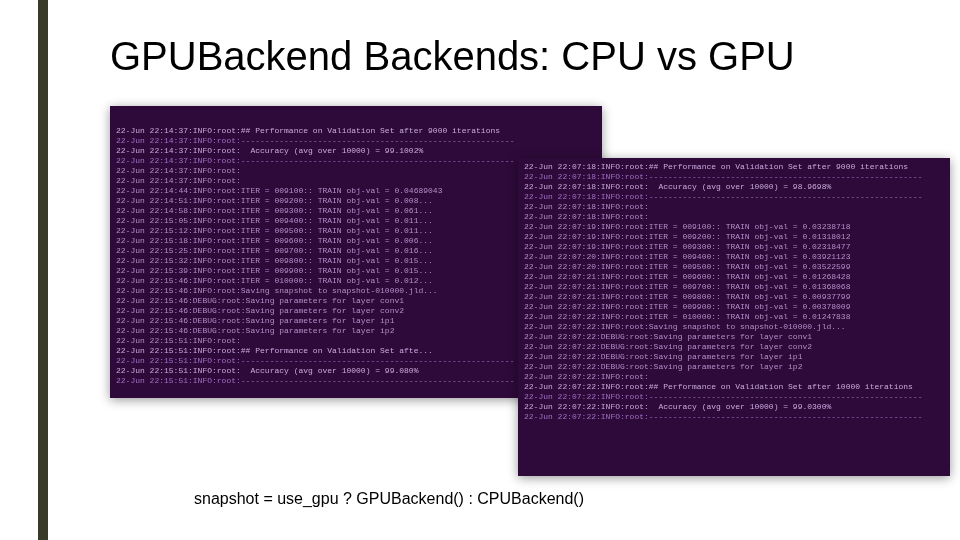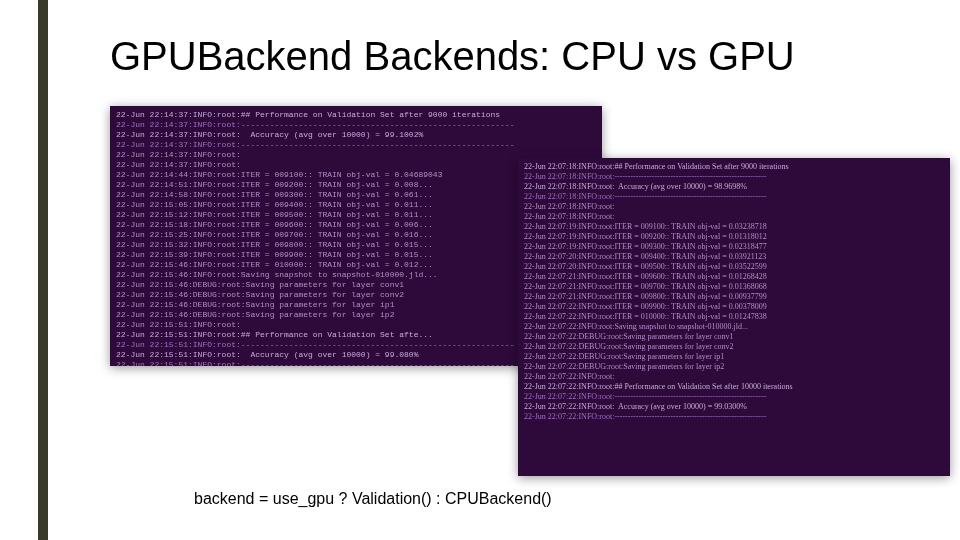--- a/index.html
+++ b/index.html
@@ -43,29 +43,28 @@
     line-height: 10px;
     white-space: pre;
     overflow: hidden;
     box-shadow: 0 2px 10px rgba(0,0,0,0.4);
   }
   #term-left {
     left: 110px;
     top: 106px;
     width: 480px;
     height: 252px;
-    padding: 4px 6px;
+    padding: 20px 6px;
   }
   #term-right {
     left: 518px;
     top: 158px;
     width: 420px;
     height: 310px;
     padding: 4px 6px;
-    font-family: Liberation Serif, serif;
   }
   .terminal .dash-row {
     color: #a070c0;
   }
   .terminal .val-row {
     color: #c8a8dc;
   }
   .code-line {
     position: absolute;
     left: 194px;
@@ -79,14 +78,14 @@
 <body>
 
 <div class="slide">
   <div class="accent-bar"></div>
 
   <div class="title">GPUBackend Backends: CPU vs GPU</div>
 
   <div id="term-left" class="terminal"><div class="val-row">22-Jun 22:14:37:INFO:root:## Performance on Validation Set after 9000 iterations</div><div class="dash-row">22-Jun 22:14:37:INFO:root:---------------------------------------------------------</div><div class="val-row">22-Jun 22:14:37:INFO:root:  Accuracy (avg over 10000) = 99.1002%</div><div class="dash-row">22-Jun 22:14:37:INFO:root:---------------------------------------------------------</div><div>22-Jun 22:14:37:INFO:root:</div><div>22-Jun 22:14:37:INFO:root:</div><div>22-Jun 22:14:44:INFO:root:ITER = 009100:: TRAIN obj-val = 0.04689043</div><div>22-Jun 22:14:51:INFO:root:ITER = 009200:: TRAIN obj-val = 0.008...</div><div>22-Jun 22:14:58:INFO:root:ITER = 009300:: TRAIN obj-val = 0.061...</div><div>22-Jun 22:15:05:INFO:root:ITER = 009400:: TRAIN obj-val = 0.011...</div><div>22-Jun 22:15:12:INFO:root:ITER = 009500:: TRAIN obj-val = 0.011...</div><div>22-Jun 22:15:18:INFO:root:ITER = 009600:: TRAIN obj-val = 0.006...</div><div>22-Jun 22:15:25:INFO:root:ITER = 009700:: TRAIN obj-val = 0.016...</div><div>22-Jun 22:15:32:INFO:root:ITER = 009800:: TRAIN obj-val = 0.015...</div><div>22-Jun 22:15:39:INFO:root:ITER = 009900:: TRAIN obj-val = 0.015...</div><div>22-Jun 22:15:46:INFO:root:ITER = 010000:: TRAIN obj-val = 0.012...</div><div>22-Jun 22:15:46:INFO:root:Saving snapshot to snapshot-010000.jld...</div><div>22-Jun 22:15:46:DEBUG:root:Saving parameters for layer conv1</div><div>22-Jun 22:15:46:DEBUG:root:Saving parameters for layer conv2</div><div>22-Jun 22:15:46:DEBUG:root:Saving parameters for layer ip1</div><div>22-Jun 22:15:46:DEBUG:root:Saving parameters for layer ip2</div><div>22-Jun 22:15:51:INFO:root:</div><div class="val-row">22-Jun 22:15:51:INFO:root:## Performance on Validation Set afte...</div><div class="dash-row">22-Jun 22:15:51:INFO:root:---------------------------------------------------------</div><div class="val-row">22-Jun 22:15:51:INFO:root:  Accuracy (avg over 10000) = 99.080%</div><div class="dash-row">22-Jun 22:15:51:INFO:root:---------------------------------------------------------</div></div>
   <div id="term-right" class="terminal"><div class="val-row">22-Jun 22:07:18:INFO:root:## Performance on Validation Set after 9000 iterations</div><div class="dash-row">22-Jun 22:07:18:INFO:root:---------------------------------------------------------</div><div class="val-row">22-Jun 22:07:18:INFO:root:  Accuracy (avg over 10000) = 98.9698%</div><div class="dash-row">22-Jun 22:07:18:INFO:root:---------------------------------------------------------</div><div>22-Jun 22:07:18:INFO:root:</div><div>22-Jun 22:07:18:INFO:root:</div><div>22-Jun 22:07:19:INFO:root:ITER = 009100:: TRAIN obj-val = 0.03238718</div><div>22-Jun 22:07:19:INFO:root:ITER = 009200:: TRAIN obj-val = 0.01318012</div><div>22-Jun 22:07:19:INFO:root:ITER = 009300:: TRAIN obj-val = 0.02318477</div><div>22-Jun 22:07:20:INFO:root:ITER = 009400:: TRAIN obj-val = 0.03921123</div><div>22-Jun 22:07:20:INFO:root:ITER = 009500:: TRAIN obj-val = 0.03522599</div><div>22-Jun 22:07:21:INFO:root:ITER = 009600:: TRAIN obj-val = 0.01268428</div><div>22-Jun 22:07:21:INFO:root:ITER = 009700:: TRAIN obj-val = 0.01368068</div><div>22-Jun 22:07:21:INFO:root:ITER = 009800:: TRAIN obj-val = 0.00937799</div><div>22-Jun 22:07:22:INFO:root:ITER = 009900:: TRAIN obj-val = 0.00378009</div><div>22-Jun 22:07:22:INFO:root:ITER = 010000:: TRAIN obj-val = 0.01247838</div><div>22-Jun 22:07:22:INFO:root:Saving snapshot to snapshot-010000.jld...</div><div>22-Jun 22:07:22:DEBUG:root:Saving parameters for layer conv1</div><div>22-Jun 22:07:22:DEBUG:root:Saving parameters for layer conv2</div><div>22-Jun 22:07:22:DEBUG:root:Saving parameters for layer ip1</div><div>22-Jun 22:07:22:DEBUG:root:Saving parameters for layer ip2</div><div>22-Jun 22:07:22:INFO:root:</div><div class="val-row">22-Jun 22:07:22:INFO:root:## Performance on Validation Set after 10000 iterations</div><div class="dash-row">22-Jun 22:07:22:INFO:root:---------------------------------------------------------</div><div class="val-row">22-Jun 22:07:22:INFO:root:  Accuracy (avg over 10000) = 99.0300%</div><div class="dash-row">22-Jun 22:07:22:INFO:root:---------------------------------------------------------</div></div>
 
-  <div class="code-line">backend = use_gpu ? Validation() : CPUBackend()</div>
+  <div class="code-line">snapshot = use_gpu ? GPUBackend() : CPUBackend()</div>
 </div>
 
 </body></html>

